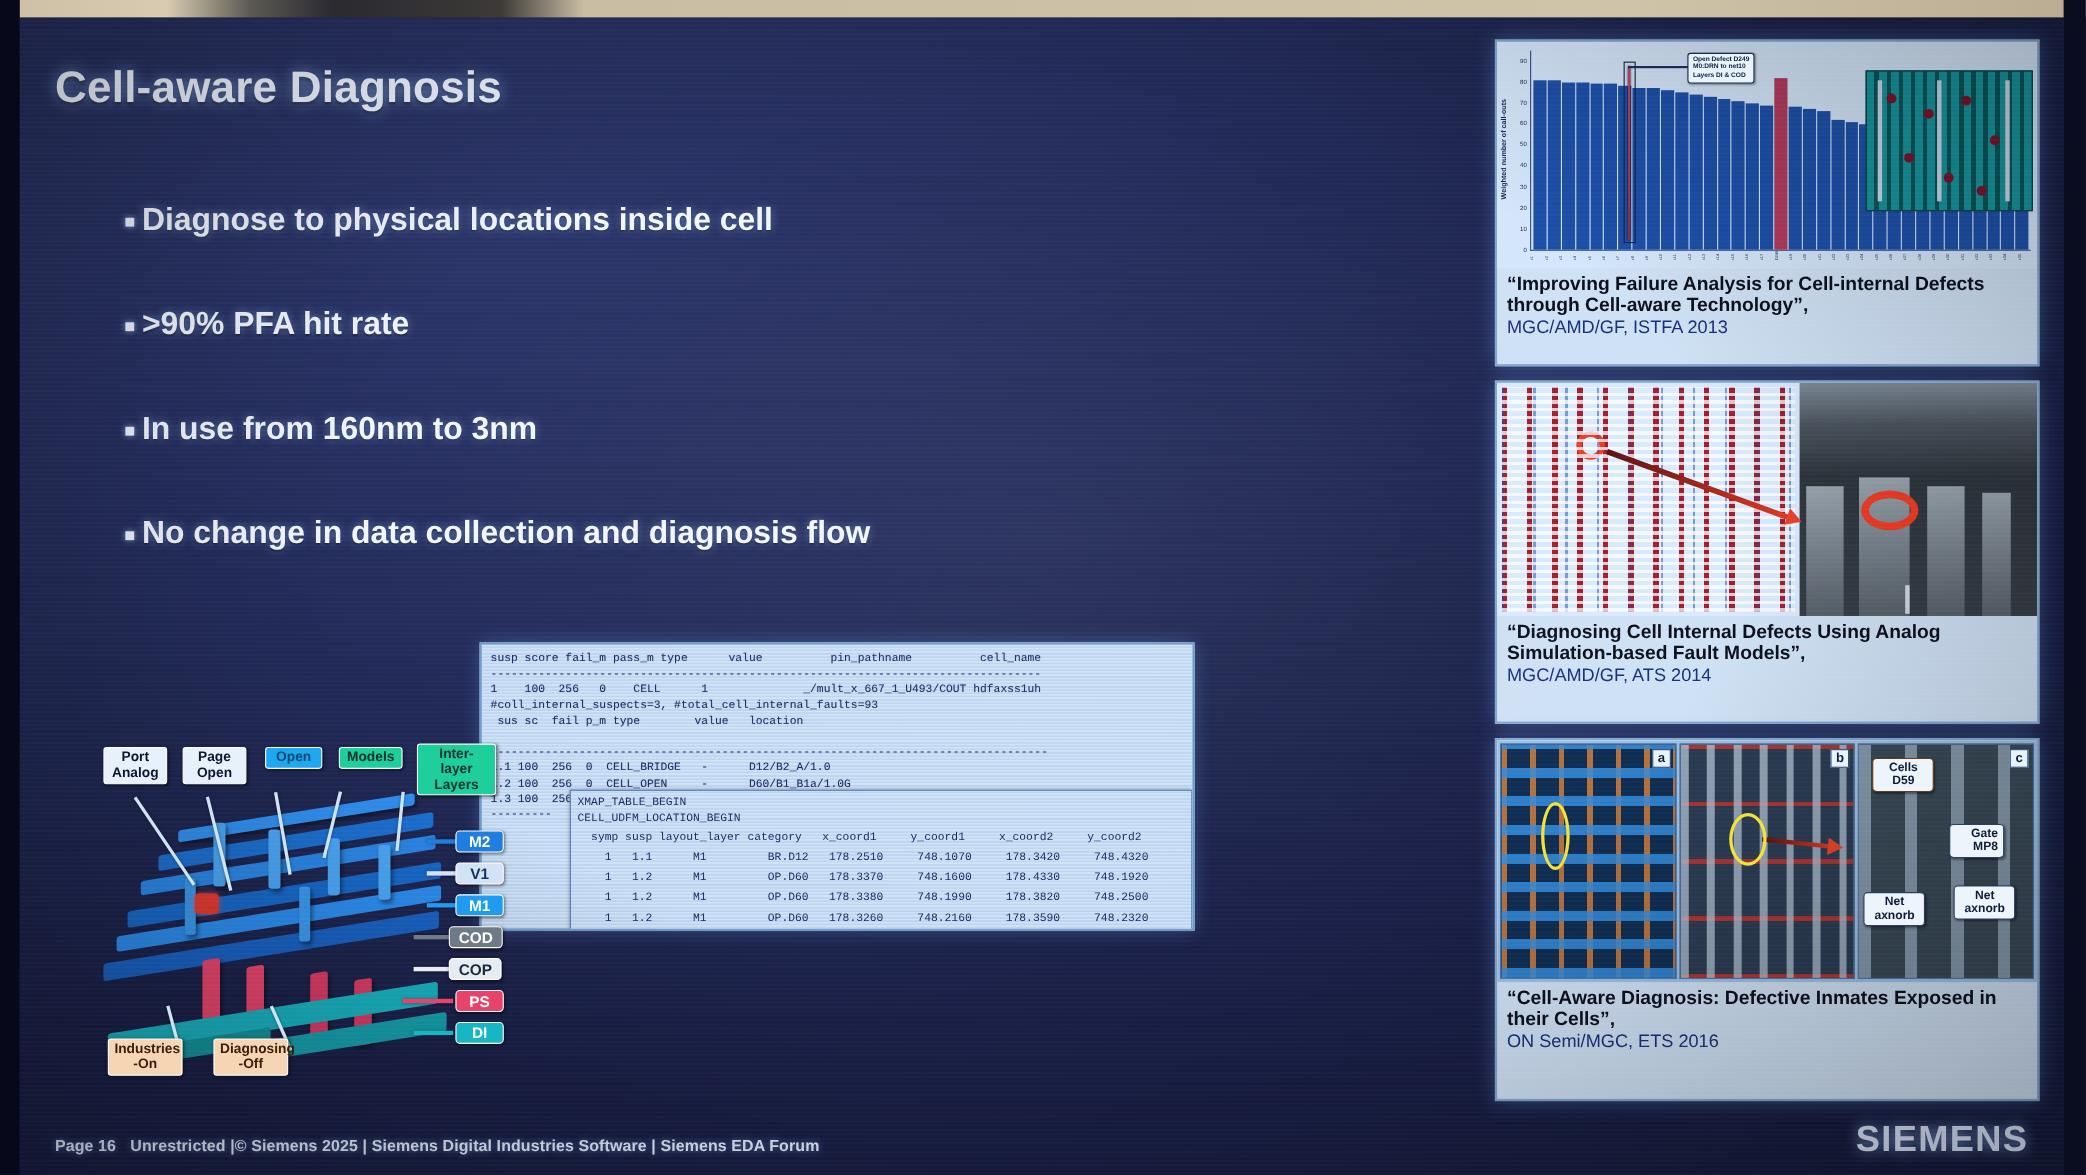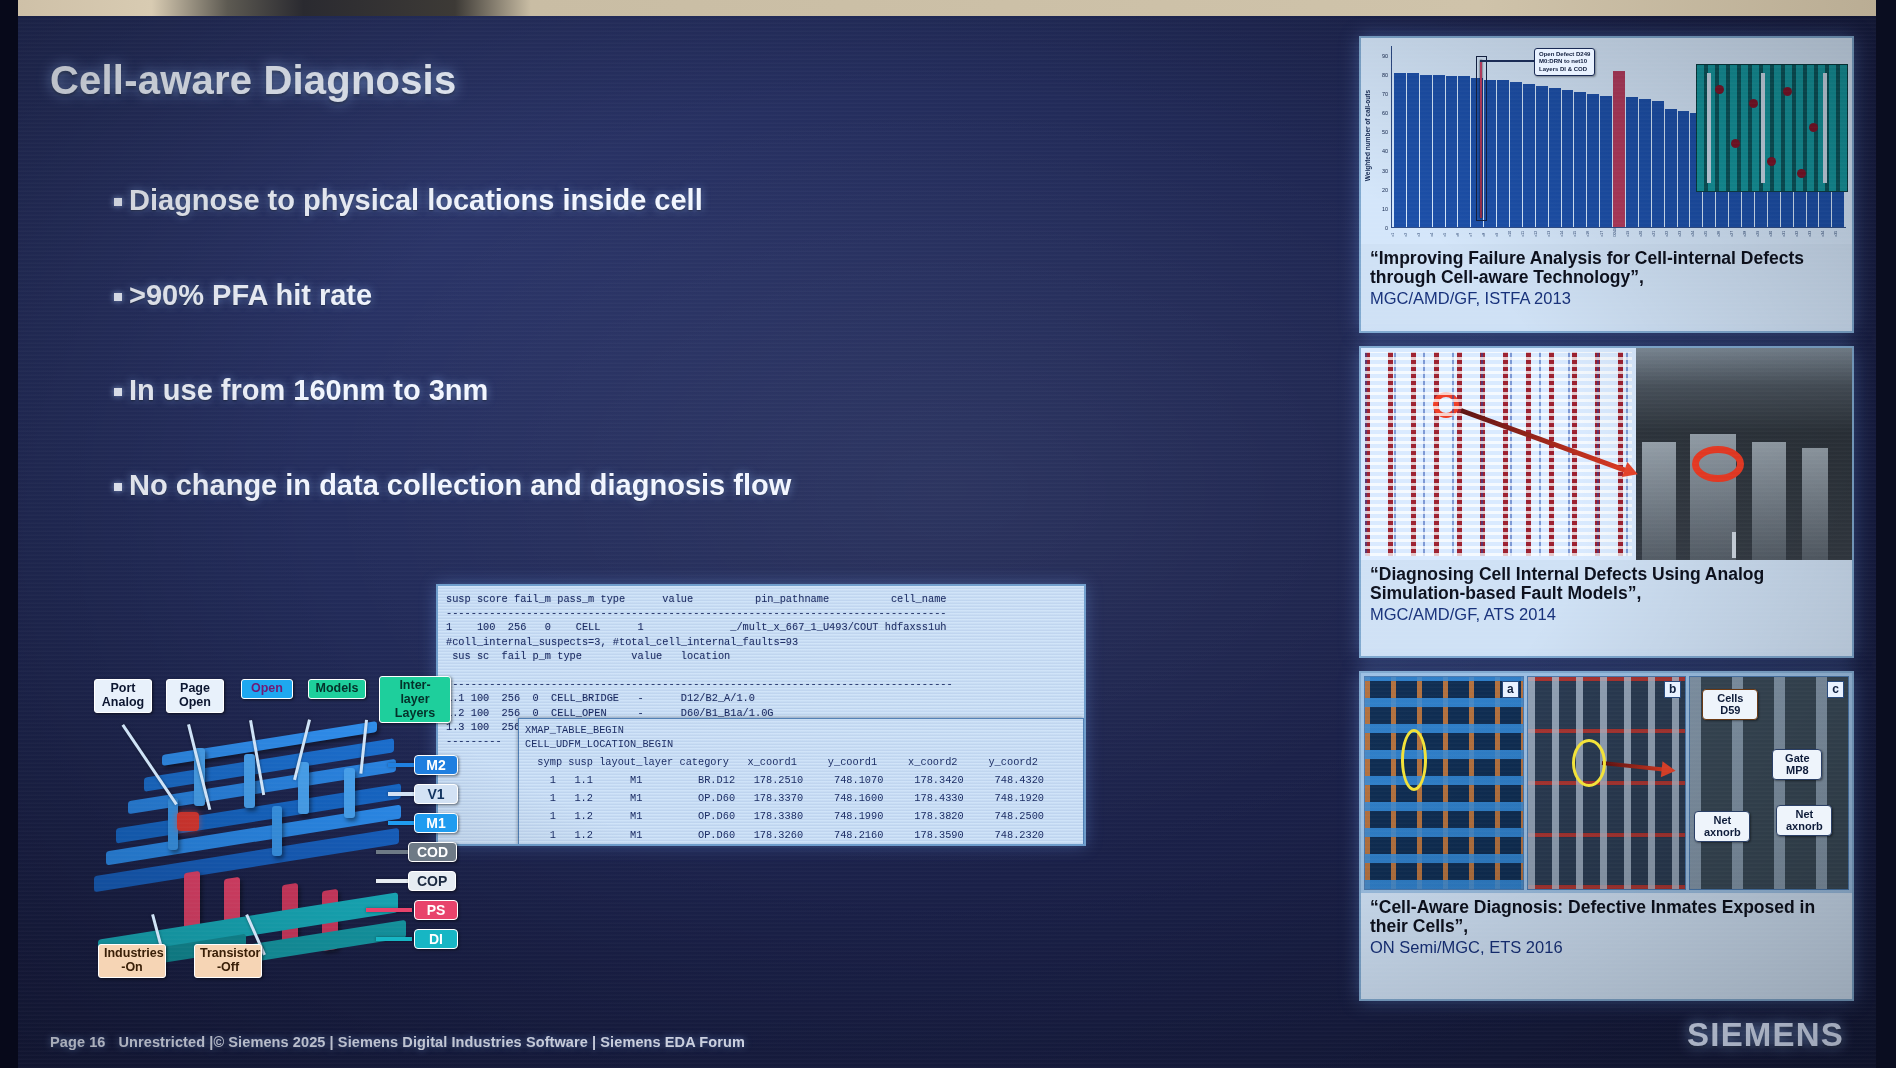--- a/index.html
+++ b/index.html
@@ -215,21 +215,21 @@
   
   #stack { position:absolute; left:58px; top:660px; width:420px; height:360px; }
   .lbl{
     position:absolute; z-index:9;
     border:1.8px solid #ffffff; border-radius:3px;
     font-size:12.5px; font-weight:600; text-align:center;
     padding:2px 5px; line-height:1.1; color:#0c1630;
     box-shadow:1px 1px 3px rgba(0,0,0,0.55);
   }
   .lbl.white{ background:#e8f1fb; }
-  .lbl.cyanbox{ background:#1ea8f0; color:#701a75;}
+  .lbl.cyanbox{ background:#1ea8f0; color:#0c4a6e;}
   .lbl.green{ background:#1ecf9c; color:#04312a;}
   .lbl.peach{ background:#f6d5b5; color:#3a2008; border-color:#fff;}
   .leader{ position:absolute; background:#cfe3f7; transform-origin: top left; z-index:8;
            box-shadow:0 0 3px rgba(0,0,0,0.4);}
 
   .slab{ position:absolute; border-radius:3px; }
   .bar3d{ position:absolute; border-radius:3px;
           box-shadow: 2px 3px 4px rgba(0,0,0,0.45); }
 
   .laylbl{
@@ -336,21 +336,21 @@
       <div class="leader" style="left:78px;top:238px;width:40px;height:2.5px;transform:rotate(75deg);"></div>
       <div class="leader" style="left:172px;top:238px;width:44px;height:2.5px;transform:rotate(66deg);"></div>
 
       <div class="lbl white" style="left:18px;top:3px;width:58px;">Port Analog</div>
       <div class="lbl white" style="left:90px;top:3px;width:58px;">Page Open</div>
       <div class="lbl cyanbox" style="left:165px;top:3px;width:52px;">Open</div>
       <div class="lbl green" style="left:232px;top:3px;width:58px;">Models</div>
       <div class="lbl green" style="left:303px;top:0px;width:72px;">Inter-layer Layers</div>
 
       <div class="lbl peach" style="left:22px;top:268px;width:68px;">Industries -On</div>
-      <div class="lbl peach" style="left:118px;top:268px;width:68px;">Transistor -Off</div>
+      <div class="lbl peach" style="left:118px;top:268px;width:68px;">Diagnosing -Off</div>
 
       <div class="laylbl" style="left:338px;top:79px; background:#1f7fe0;">M2</div>
       <div class="laylbl" style="left:338px;top:108px;background:#d3e2f4;color:#12335f;">V1</div>
       <div class="laylbl" style="left:338px;top:137px;background:#1f9cf0;">M1</div>
       <div class="laylbl" style="left:332px;top:166px;background:#6e7a86;">COD</div>
       <div class="laylbl" style="left:332px;top:195px;background:#e6ecf2;color:#1b2a40;">COP</div>
       <div class="laylbl" style="left:338px;top:224px;background:#e8436b;">PS</div>
       <div class="laylbl" style="left:338px;top:253px;background:#17b6c4;">DI</div>
 
       <div class="leader" style="left:312px;top:87px; width:28px;height:4px;background:#1f7fe0;"></div>
@@ -539,21 +539,21 @@
 
           <div class="p p2">
             <div class="pmark">b</div>
             <div class="ell" style="left:44px;top:62px;width:34px;height:48px;"></div>
             <div class="arrow-red" style="left:74px;top:84px;width:64px;height:4px;transform:rotate(6deg);"></div>
           </div>
 
           <div class="p p3">
             <div class="pmark">c</div>
             <div class="tag brown" style="left:12px;top:12px;width:56px;">Cells D59</div>
-            <div class="tag" style="left:82px;top:72px;width:50px;">Gate MP8</div>
+            <div class="tag" style="left:82px;top:72px;width:50px;text-align:right;">Gate MP8</div>
             <div class="tag" style="left:4px;top:134px;width:56px;">Net axnorb</div>
             <div class="tag" style="left:86px;top:128px;width:56px;">Net axnorb</div>
           </div>
 
         </div>
       </div>
       <div class="ref-cap">
         <span>“Cell-Aware Diagnosis: Defective Inmates Exposed in their Cells”,</span>
         <span class="sub">ON Semi/MGC, ETS 2016</span>
       </div>

